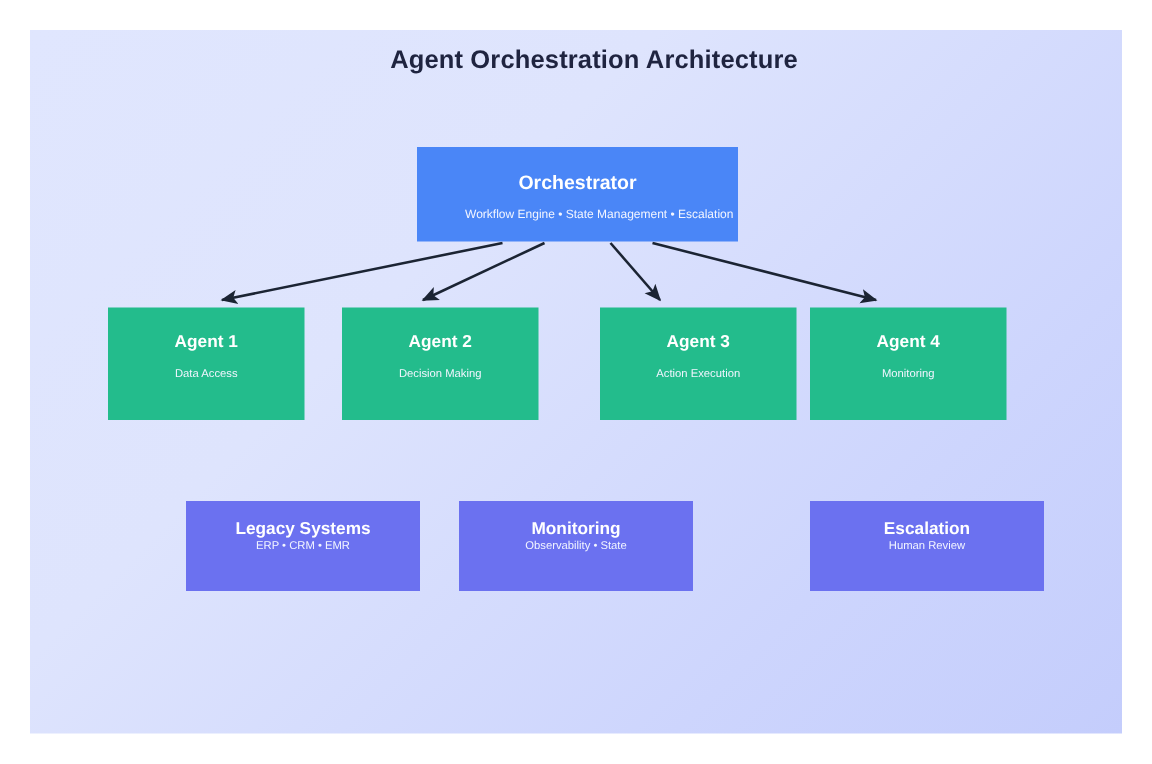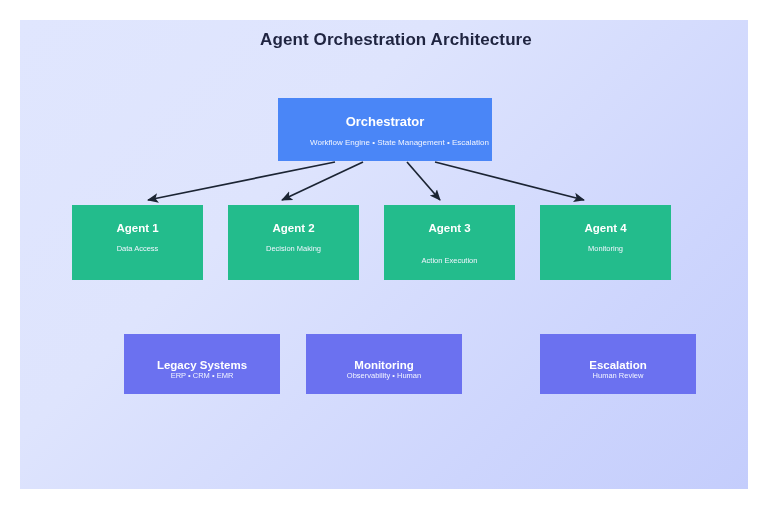--- a/index.html
+++ b/index.html
@@ -80,31 +80,31 @@
     top: 185px;
     width: 131px;
     height: 75px;
     background: #23bc8c;
     justify-content: flex-start;
     padding-top: 18px;
   }
   .agent-node .node-sub { margin-top: 10px; }
   #node-agent-1 { left: 52px; }
   #node-agent-2 { left: 208px; }
-  #node-agent-3 { left: 364px; gap: 12px; }
+  #node-agent-3 { left: 380px; }
   #node-agent-4 { left: 520px; }
 
   
   .support-node {
     top: 314px;
     width: 156px;
     height: 60px;
     background: #6b71f0;
     justify-content: flex-start;
-    padding-top: 26px;
+    padding-top: 14px;
   }
   .support-node .node-sub { }
   #node-legacy-systems { left: 104px; }
   #node-monitoring-support { left: 286px; }
   #node-escalation { left: 520px; }
 
   #arrow-layer {
     position: absolute;
     left: 0;
     top: 0;
@@ -159,21 +159,21 @@
     <div class="node-sub">Monitoring</div>
   </div>
 
   <div class="node support-node" id="node-legacy-systems">
     <div class="node-title">Legacy Systems</div>
     <div class="node-sub">ERP • CRM • EMR</div>
   </div>
 
   <div class="node support-node" id="node-monitoring-support">
     <div class="node-title">Monitoring</div>
-    <div class="node-sub">Observability • Human</div>
+    <div class="node-sub">Observability • State</div>
   </div>
 
   <div class="node support-node" id="node-escalation">
     <div class="node-title">Escalation</div>
     <div class="node-sub">Human Review</div>
   </div>
 
 </div>
 
 </body></html>

